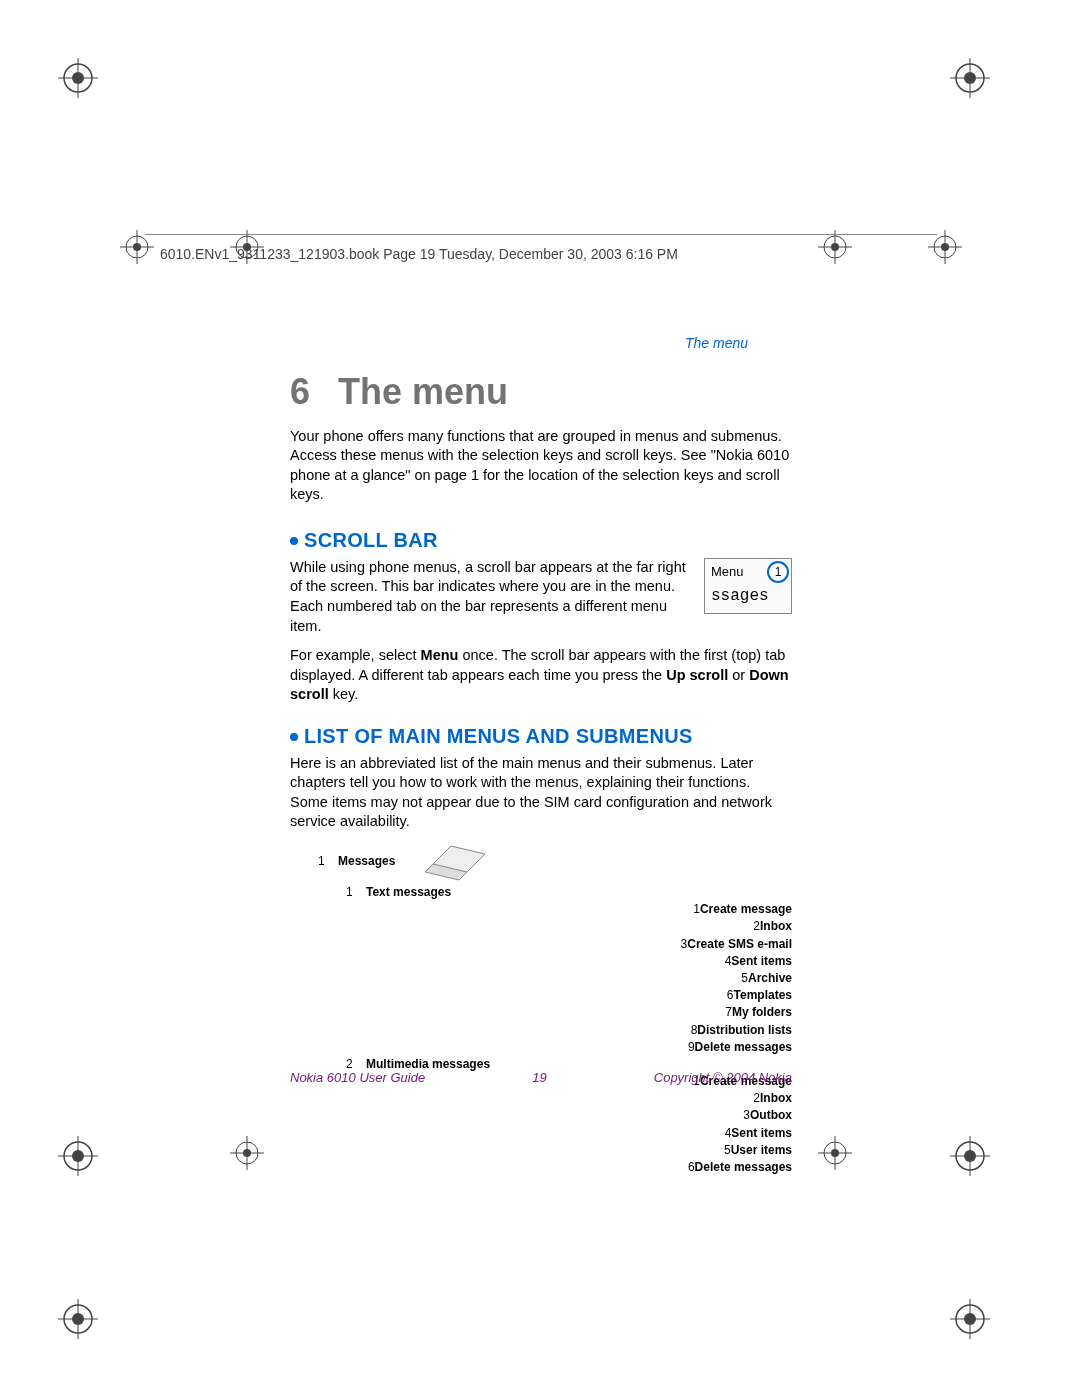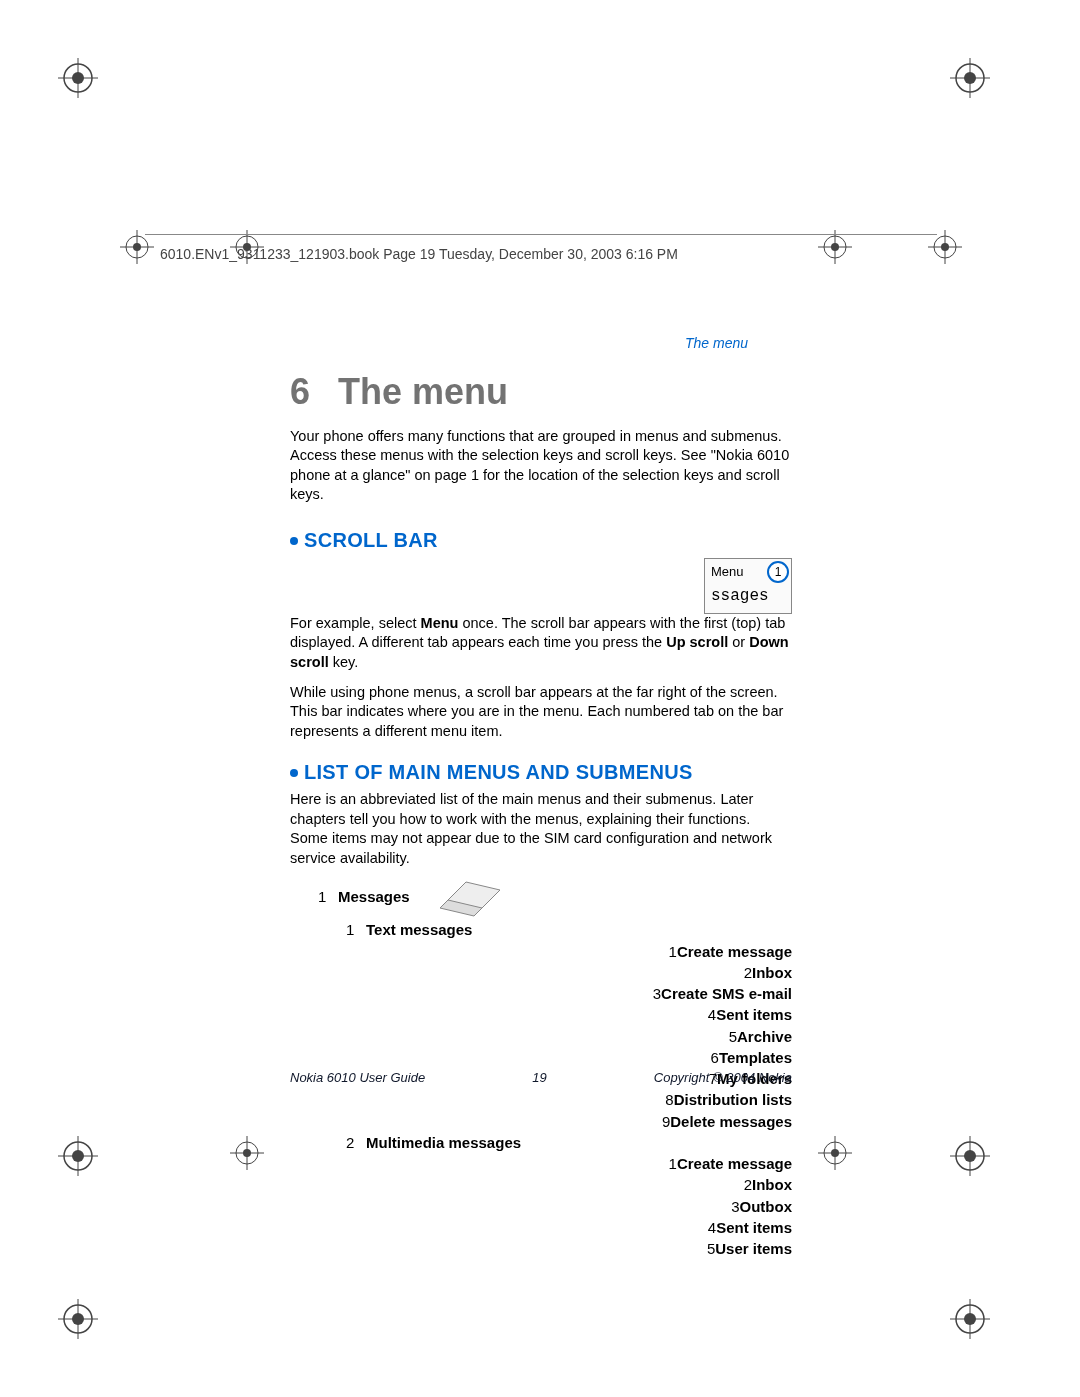--- a/index.html
+++ b/index.html
@@ -106,21 +106,21 @@
     font-size: 12px;
     background: #fff;
   }
   .scroll-img .ssages {
     font-family: Liberation Mono, monospace;
     font-size: 16px;
     margin-top: 6px;
   }
   .menu-list {
     margin-top: 8px;
-    font-size: 15px;
+    font-size: 12px;
   }
   .menu-list .lvl1 {
     margin-left: 28px;
     font-weight: bold;
     margin-bottom: 2px;
   }
   .menu-list .lvl2 {
     margin-left: 56px;
     font-weight: bold;
     margin-bottom: 1px;
@@ -146,21 +146,21 @@
     vertical-align: middle;
     margin-left: 20px;
   }
   .footer {
     position: absolute;
     top: 1070px;
     left: 290px;
     width: 502px;
     font-size: 13px;
     font-style: italic;
-    color: #0f172a;
+    color: #701a75;
     display: flex;
     justify-content: space-between;
   }
   .footer .pg { flex: 0 0 auto; }
   .bold { font-weight: bold; }
 </style>
 </head>
 <body>
 
 <div class="page">
@@ -255,25 +255,25 @@
     <div class="section-head">
       <span class="bullet-dot"></span><span>SCROLL BAR</span>
     </div>
 
     <div class="scroll-img">
       <span class="menu-label">Menu</span>
       <span class="circ">1</span>
       <div class="ssages">ssages</div>
     </div>
 
+    <p class="section-para">While using phone menus, a scroll bar appears at the far right of the screen. This bar indicates where you are in the menu. Each numbered tab on the bar represents a different menu item.</p>
+
     <p class="section-para" style="clear:both">
       <span>For example, select </span><span class="bold">Menu</span><span> once. The scroll bar appears with the first (top) tab displayed. A different tab appears each time you press the </span><span class="bold">Up scroll</span><span> or </span><span class="bold">Down scroll</span><span> key.</span>
     </p>
-
-    <p class="section-para">While using phone menus, a scroll bar appears at the far right of the screen. This bar indicates where you are in the menu. Each numbered tab on the bar represents a different menu item.</p>
 
     <div class="section-head" style="margin-top:18px">
       <span class="bullet-dot"></span><span>LIST OF MAIN MENUS AND SUBMENUS</span>
     </div>
     <p class="section-para">Here is an abbreviated list of the main menus and their submenus. Later chapters tell you how to work with the menus, explaining their functions. Some items may not appear due to the SIM card configuration and network service availability.</p>
 
     <div class="menu-list">
       <div class="lvl1">
         <span class="num">1</span><span>Messages</span>
         <span class="menu-icon-img">
@@ -292,20 +292,21 @@
       <div class="lvl3"><span class="num">6</span><span>Templates</span></div>
       <div class="lvl3"><span class="num">7</span><span>My folders</span></div>
       <div class="lvl3"><span class="num">8</span><span>Distribution lists</span></div>
       <div class="lvl3"><span class="num">9</span><span>Delete messages</span></div>
       <div class="lvl2"><span class="num">2</span><span>Multimedia messages</span></div>
       <div class="lvl3"><span class="num">1</span><span>Create message</span></div>
       <div class="lvl3"><span class="num">2</span><span>Inbox</span></div>
       <div class="lvl3"><span class="num">3</span><span>Outbox</span></div>
       <div class="lvl3"><span class="num">4</span><span>Sent items</span></div>
       <div class="lvl3"><span class="num">5</span><span>User items</span></div>
+      <div class="lvl3"><span class="num">6</span><span>Delete messages</span></div>
     </div>
   </div>
 
   <div class="footer">
     <span>Nokia 6010 User Guide</span>
     <span class="pg">19</span>
     <span>Copyright © 2004 Nokia</span>
   </div>
 
 </div>

